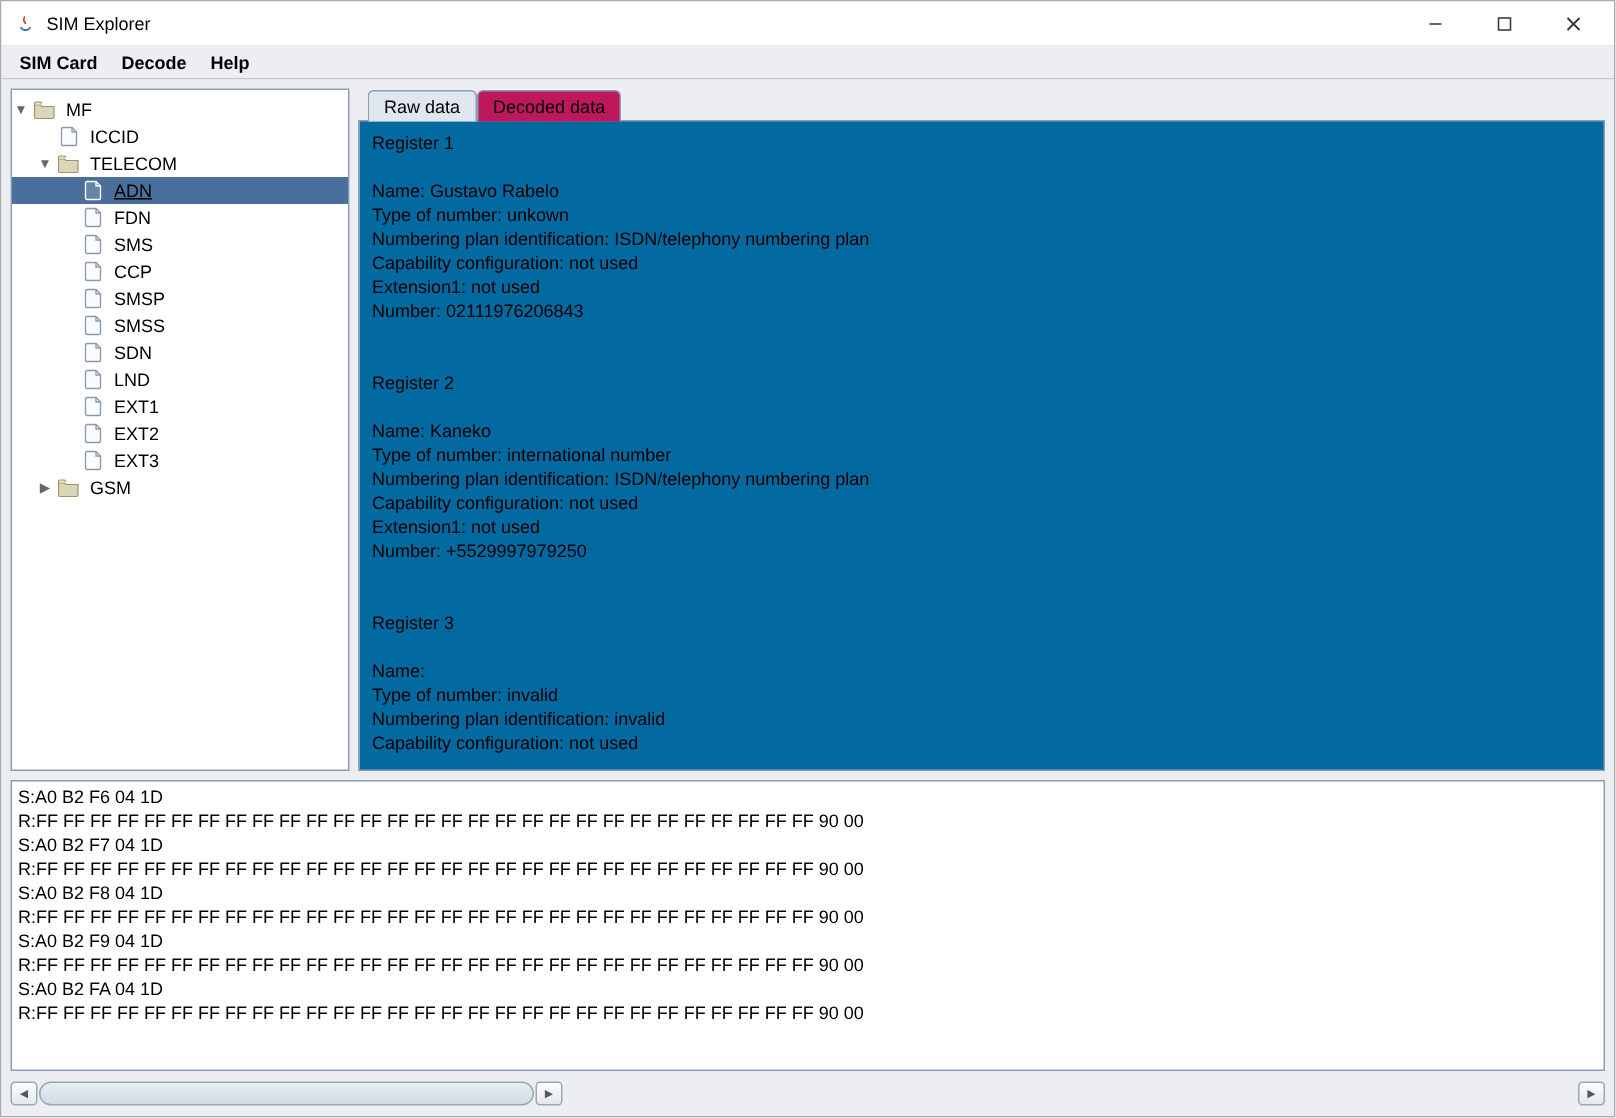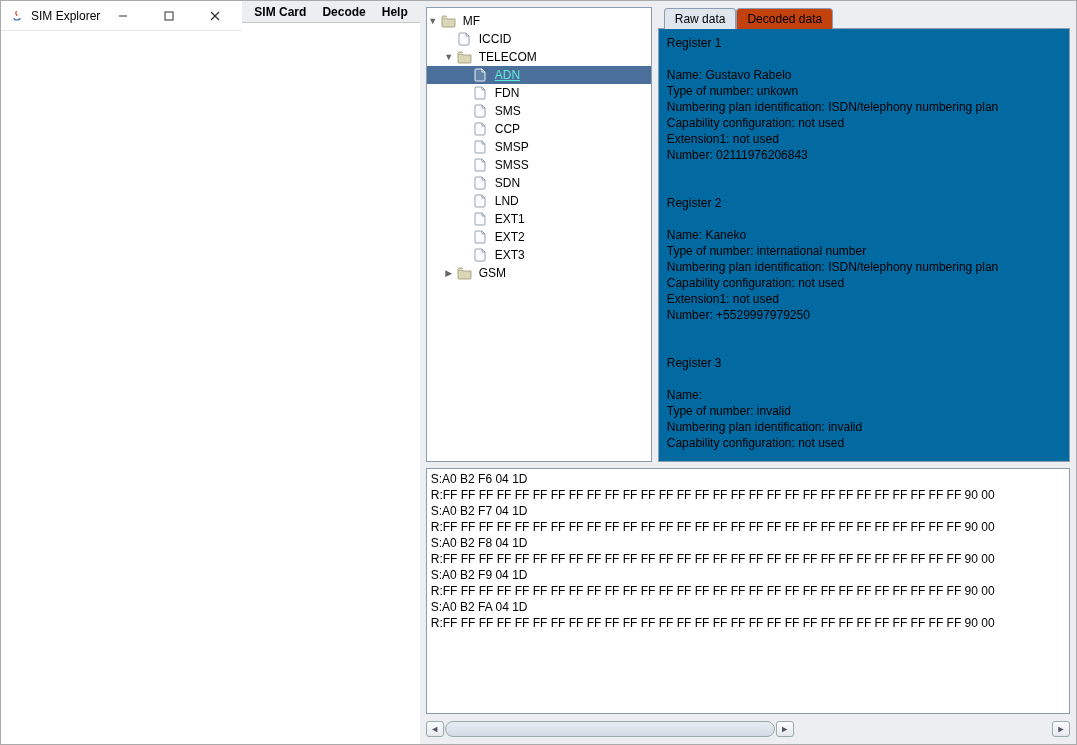--- a/index.html
+++ b/index.html
@@ -9,21 +9,21 @@
     font-family: Tahoma, Arial, sans-serif;
     font-size: 12px;
     background: #f0f0f0;
     color: #000;
     overflow: hidden;
   }
   .window {
     width: 1077px; height: 745px;
     background: #fff;
     border: 1px solid #aaa;
-    display: flex; 
+    display: flex; flex-direction: column;
   }
   .titlebar {
     height: 30px;
     display: flex; align-items: center;
     padding: 0 4px 0 8px;
     background: #fff;
     border-bottom: 1px solid #e6e6e6;
   }
   .titlebar .app-icon {
     width: 16px; height: 16px; margin-right: 6px;
@@ -84,21 +84,21 @@
   .tree .expander.blank { visibility:hidden; }
   .tree .icon {
     width:16px; height:14px; display:inline-flex;
     align-items:center; justify-content:center;
     margin-right:4px;
   }
   .tree .label { padding:1px 2px;text-align:right; }
   .tree .row.selected {
     background:#4a6f9b;
   }
-  .tree .row.selected .label { color:#5eead4;text-decoration:underline; }
+  .tree .row.selected .label { color:#000000;text-decoration:underline; }
   .right-panel {
     flex:1;
     display:flex; flex-direction:column;
     min-width:0;
   }
   .tabs {
     display:flex;
     padding-left:6px;
     position:relative;
     top:1px;
@@ -107,21 +107,21 @@
   .tab {
     border:1px solid #8a9db3;
     border-bottom:none;
     border-radius:4px 4px 0 0;
     padding:3px 10px;
     background:#dfe6ee;
     margin-right:0;
     cursor:pointer;
   }
   .tab.active {
-    background:#c2410c;
+    background:#be185d;
     position:relative;
   }
   .data-view {
     flex:1;
     border:1px solid #8a9db3;
     background:#0369a1;
     overflow-y:scroll;
     overflow-x:hidden;
     padding:6px 8px;
     line-height:16px;

